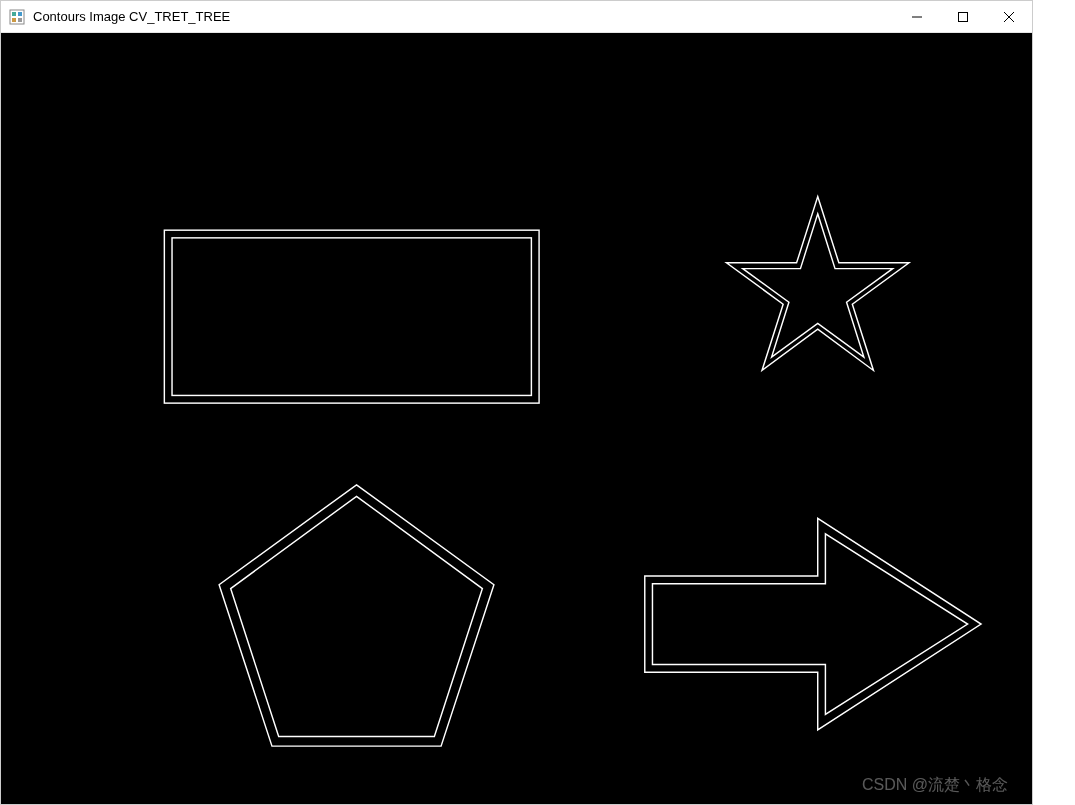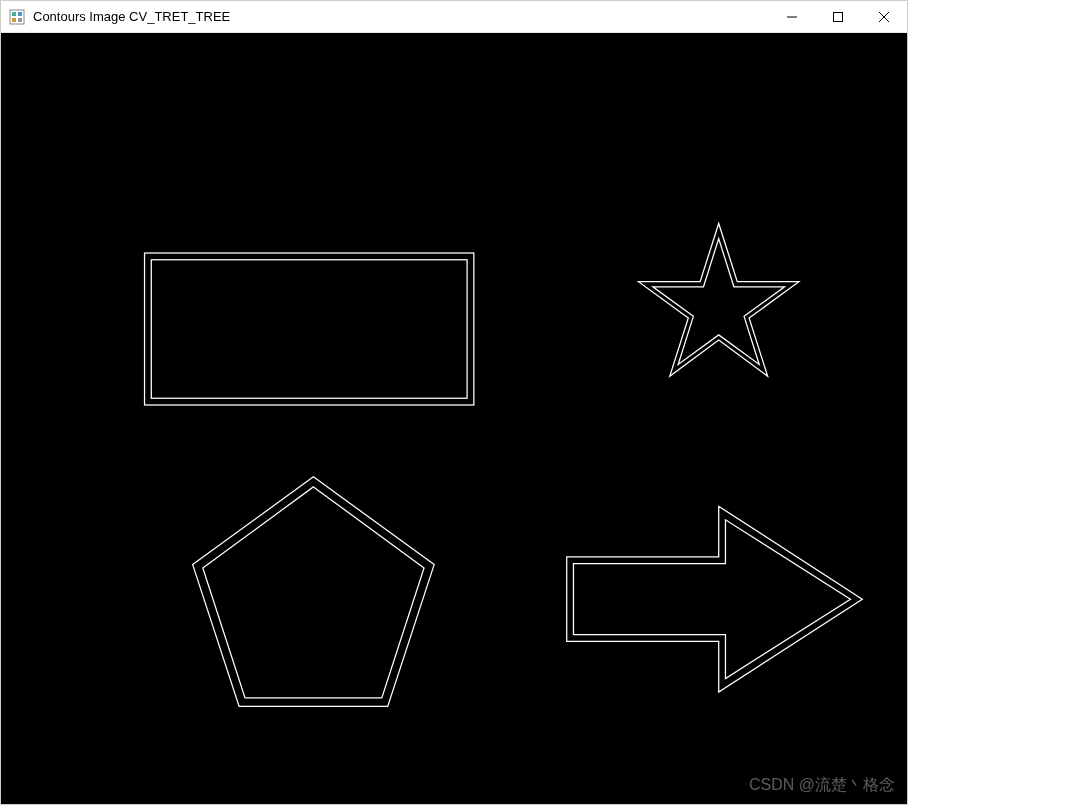--- a/index.html
+++ b/index.html
@@ -8,21 +8,21 @@
       box-sizing: border-box;
     }
     body {
       font-family: "Segoe UI", Tahoma, sans-serif;
       background: #fff;
       width: 1075px;
       height: 805px;
       overflow: hidden;
     }
     .window {
-      width: 908px;
+      width: 1033px;
       height: 805px;
       background: #fff;
       border: 1px solid #ccc;
       display: flex;
       flex-direction: column;
     }
     .titlebar {
       height: 32px;
       background: #fff;
       display: flex;
@@ -72,21 +72,21 @@
       position: relative;
     }
     .canvas-svg {
       width: 100%;
       height: 100%;
       display: block;
     }
     .watermark {
       position: absolute;
       bottom: 8px;
-      right: 12px;
+      right: 24px;
       color: rgba(255,255,255,0.35);
       font-size: 16px;
       font-family: "Microsoft YaHei", sans-serif;
       pointer-events: none;
     }
   </style>
 </head>
 <body>
 
 <div class="window">

